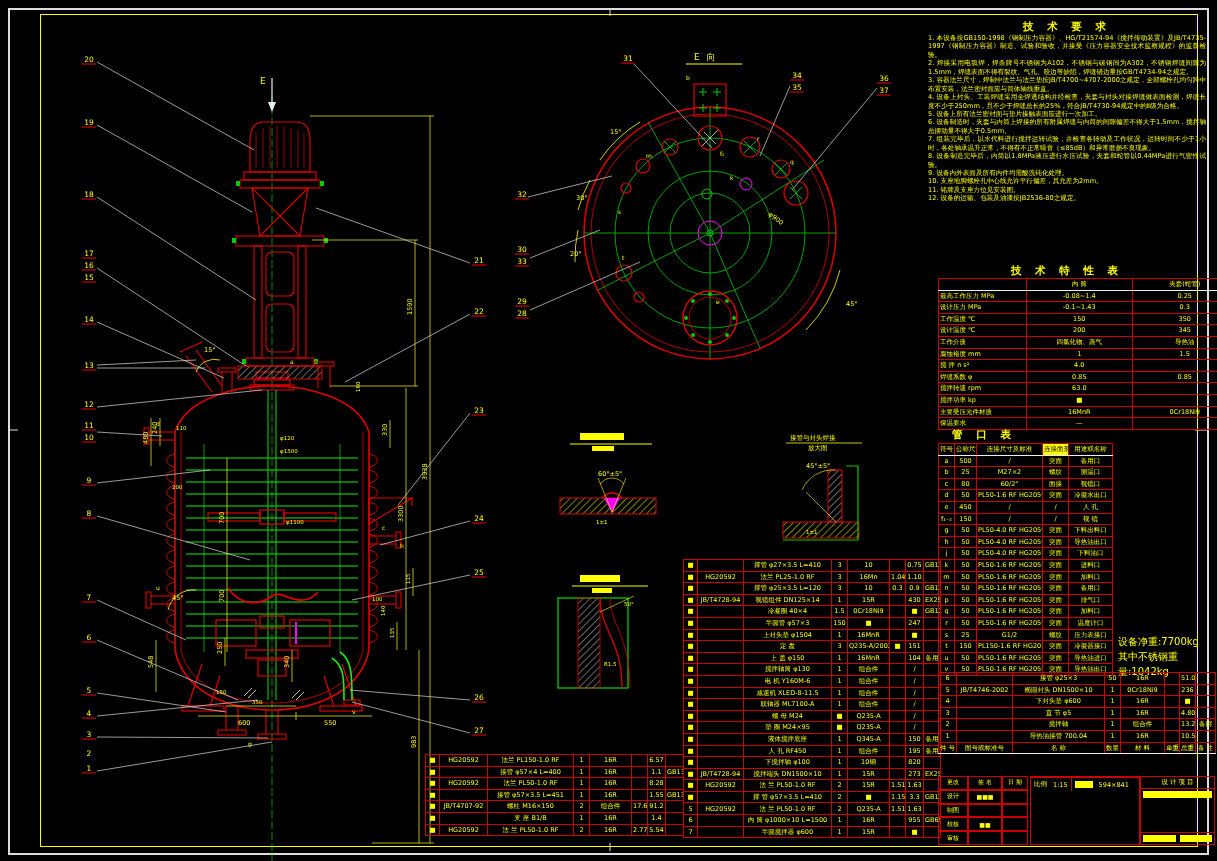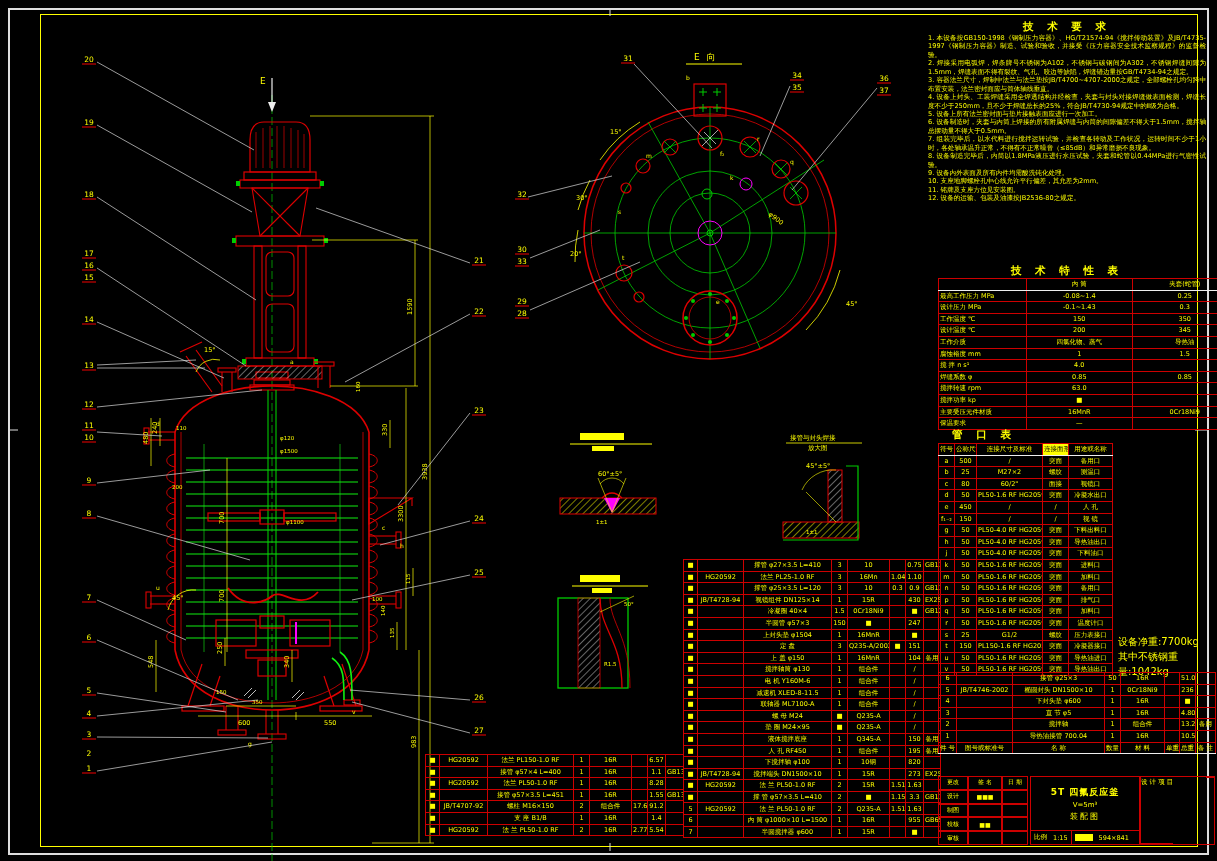--- a/index.html
+++ b/index.html
@@ -29,21 +29,21 @@
   .tb .sign{width:92px;display:grid;grid-template-columns:30px 34px 26px;grid-auto-rows:13.8px;}
   .tb .sign div{border:0.5px solid #c00;font-size:6px;display:flex;align-items:center;justify-content:center;overflow:hidden;}
   .tb .mid{width:110px;border:1px solid #c00;display:flex;flex-direction:column;}
   .tb .mid .ttl{flex:1;display:flex;flex-direction:column;align-items:center;justify-content:center;gap:2px;}
   .tb .t1{font-size:9px;font-weight:bold;letter-spacing:1px;}
   .tb .t2{font-size:7px;}
   .tb .t3{font-size:8px;letter-spacing:2px;}
   .tb .strip{height:14px;border-top:1px solid #c00;display:flex;font-size:6.5px;align-items:center;}
   .tb .strip span{padding:0 3px;}
   .tb .strip .cell{border-left:1px solid #c00;height:100%;display:flex;align-items:center;}
-  .tb .right{width:75px;border:1px solid #c00;display:flex;flex-direction:row;font-size:6.5px;}
+  .tb .right{width:75px;border:1px solid #c00;display:flex;flex-direction:column;font-size:6.5px;}
   .tb .right .ph{border-bottom:1px solid #c00;text-align:center;padding:1px 0;}
   .chip{background:#ff0;height:7px;}
   .tb .right .sp{flex:1;}
   .tb .right .bars{display:flex;gap:4px;padding:2px;border-top:1px solid #c00;}
   .tb .right .bars .chip{flex:1;}
 </style>
 </head>
 <body>
 
 <div class="page">
@@ -1266,25 +1266,20 @@
       <div></div>
         <div></div>
       <div>校核</div>
       <div>■■</div>
       <div></div>
       <div>审核</div>
       <div></div>
         <div></div>
     </div>
     <div class="mid">
-      <div class="ttl">
-        <div class="t1">5T 四氟反应釜</div>
-        <div class="t2">V=5m³</div>
-        <div class="t3">装配图</div>
-      </div>
       <div class="strip">
         <span>比例</span>
         <span>1:15</span>
         <span class="cell">
             <span class="chip" style="width:18px;display:inline-block;"></span>
           </span>
         <span>594×841</span>
       </div>
     </div>
     <div class="right">

